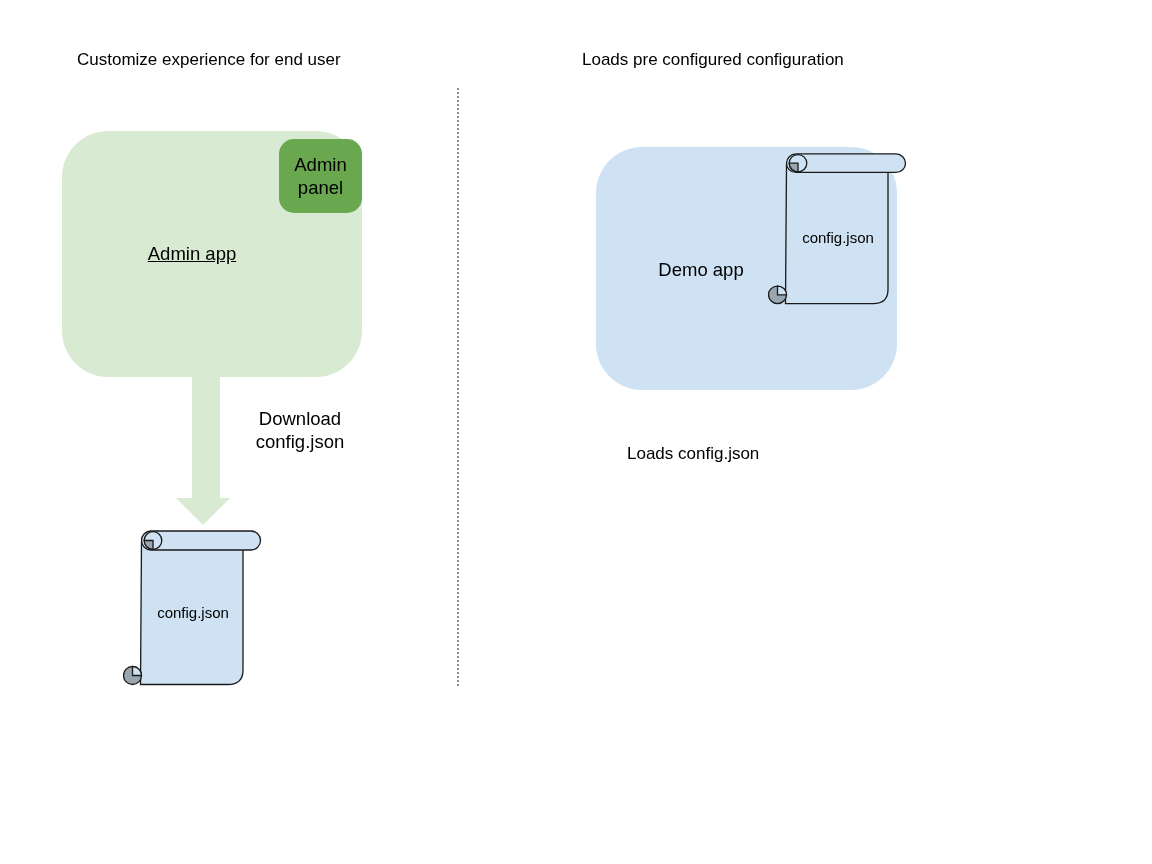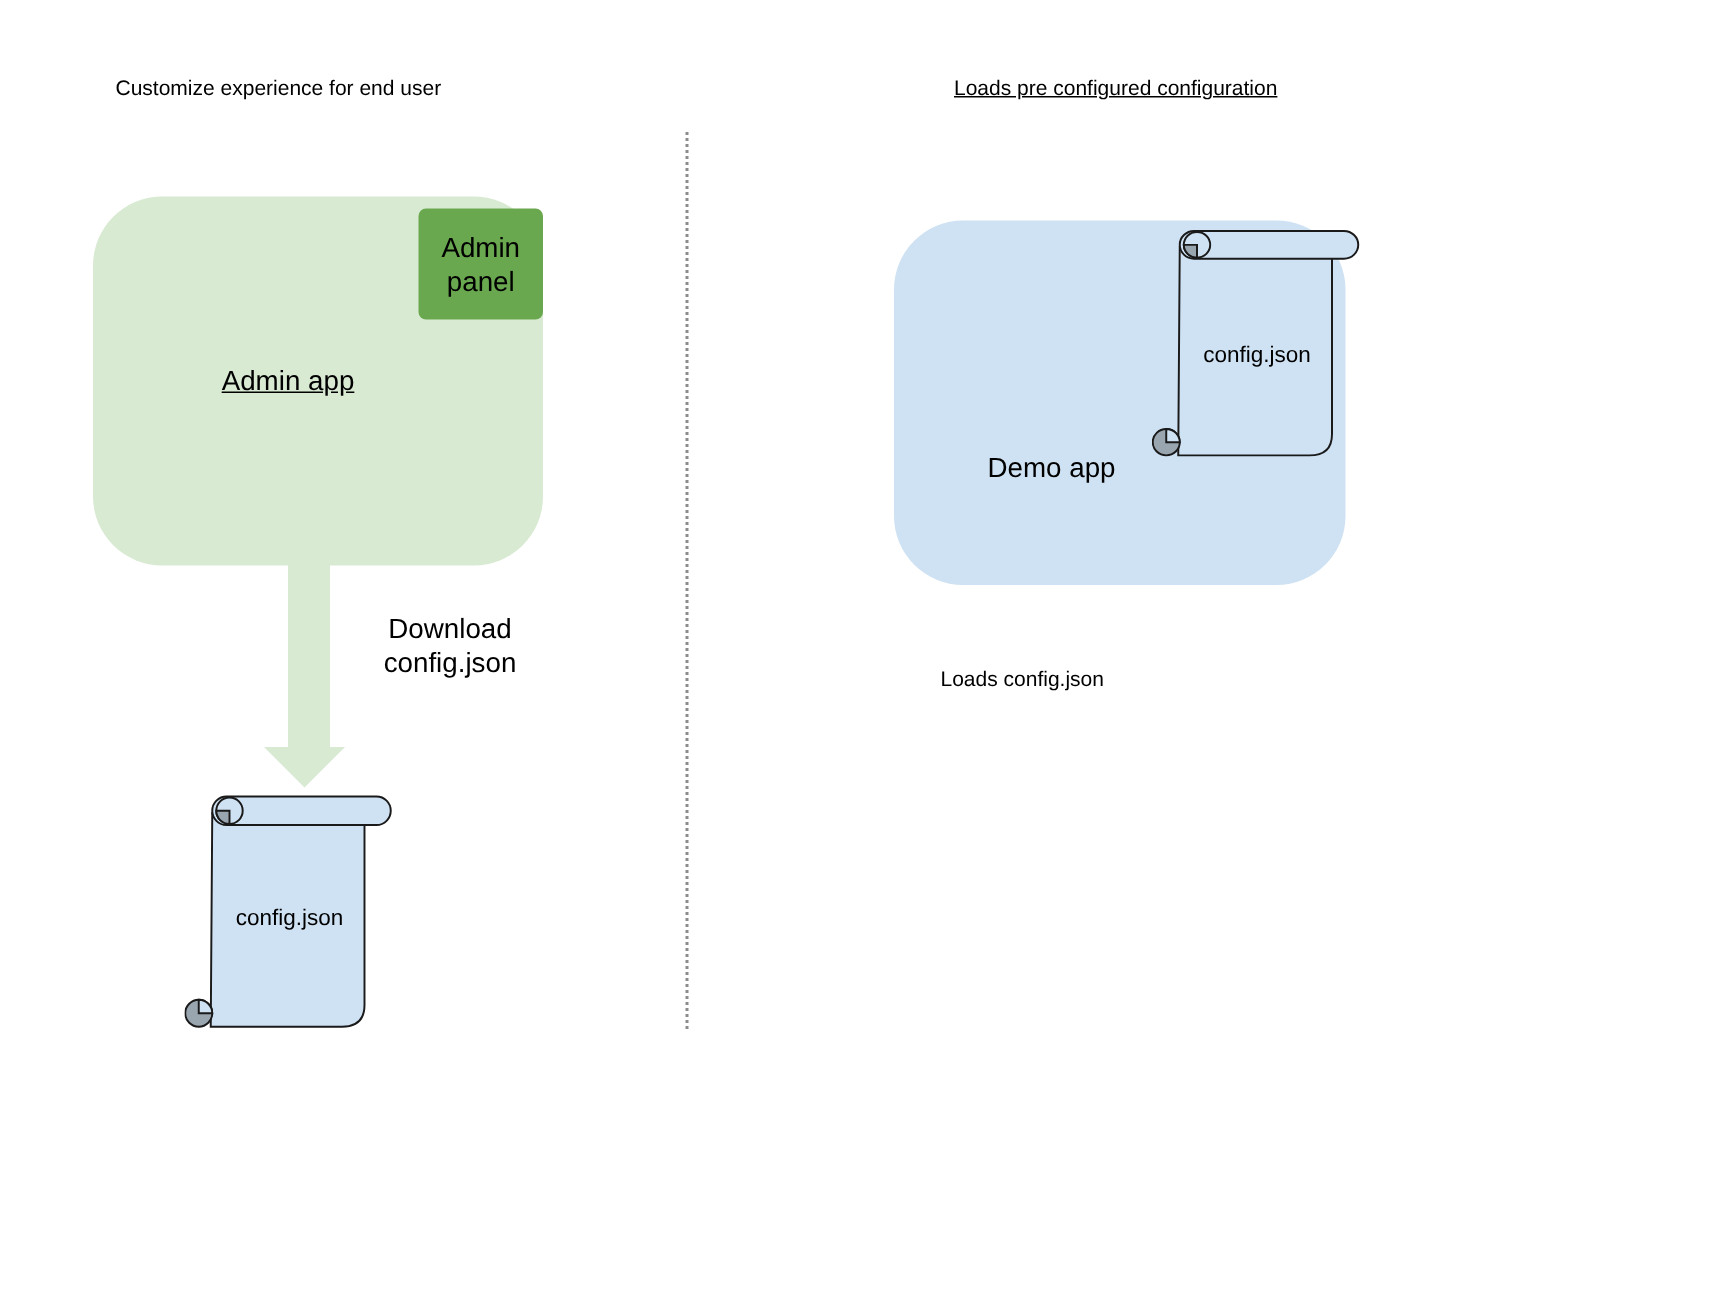--- a/index.html
+++ b/index.html
@@ -5,51 +5,51 @@
   * { margin:0; padding:0; box-sizing:border-box; }
   html,body { width:1152px; height:864px; }
   body {
     position:relative;
     background:#ffffff;
     font-family:"Liberation Sans", sans-serif;
     color:#000000;
     overflow:hidden;
   }
   .abs { position:absolute; }
-  .title { font-size:14px; white-space:nowrap; }
+  .title { font-size:17px; white-space:nowrap; }
   .center-label {
     position:absolute;
     transform:translate(-50%,-50%);
     text-align:center;
     white-space:nowrap;
     font-size:18.5px;
   }
   .scroll-label { font-size:15px;text-align:center; }
   .divider {
     width:2px;
     background:repeating-linear-gradient(to bottom, #8c8c8c 0 2px, transparent 2px 4px);
   }
   .app-box { border-radius:46px; }
   .panel-box {
-    border-radius:5px;
+    border-radius:15px;
     display:flex;
     align-items:center;
     justify-content:center;
     text-align:center;
     font-size:18.5px;
     line-height:23px;
   }
   .multiline { font-size:18.5px; line-height:22.5px;text-align:center; }
   svg .outlined { stroke:#1a1a1a; stroke-width:1.3; }
 </style>
 </head>
 <body>
 
 <div class="abs title" style="left:77px; top:50px;">Customize experience for end user</div>
-<div class="abs title" style="left:636px; top:50px;text-decoration:underline;">Loads pre configured configuration</div>
+<div class="abs title" style="left:582px; top:50px;">Loads pre configured configuration</div>
 
 <div class="abs divider" style="left:457px; top:88px; height:600px;"></div>
 
 <div class="abs app-box" style="left: 62px; top: 131px; width: 300px; height: 246px; background-color: rgb(217, 234, 211);"></div>
 <div class="center-label" style="left:192px; top:254px;text-decoration:underline;">Admin app</div>
 
 <div class="abs panel-box" style="left: 279px; top: 139px; width: 83px; height: 74px; padding: 0px 8px; background-color: rgb(106, 168, 79);">
   <div>Admin panel</div>
 </div>
 
@@ -62,21 +62,21 @@
   <path class="outlined" d="M18.5,12 L120,12 L120,140 Q120,154.5 105,154.5 L17.5,154.5 Z" fill="#cfe2f3"></path>
   <circle class="outlined" cx="9.5" cy="145.5" r="9" fill="#9aa6af"></circle>
   <path class="outlined" d="M9.5,145.5 L9.5,136.5 A9,9 0 0 1 18.5,145.5 Z" fill="#cfe2f3"></path>
   <rect class="outlined" x="18.5" y="1" width="119" height="19" rx="9.5" fill="#cfe2f3"></rect>
   <circle class="outlined" cx="30" cy="10.5" r="8.8" fill="#cfe2f3"></circle>
   <path class="outlined" d="M30,10.5 L21.2,10.5 A8.8,8.8 0 0 0 30,19.3 Z" fill="#9aa6af"></path>
 </svg>
 <div class="center-label scroll-label" style="left:193px; top:612px;">config.json</div>
 
 <div class="abs app-box" style="left: 596px; top: 147px; width: 301px; height: 243px; background-color: rgb(207, 226, 243);"></div>
-<div class="center-label" style="left:701px; top:270px;margin-top:42px;">Demo app</div>
+<div class="center-label" style="left:701px; top:270px;">Demo app</div>
 
 <svg class="abs" style="left:768px; top:153px;" width="139" height="153" viewBox="0 0 139 157" preserveAspectRatio="none">
   <path class="outlined" d="M18.5,12 L120,12 L120,140 Q120,154.5 105,154.5 L17.5,154.5 Z" fill="#cfe2f3"></path>
   <circle class="outlined" cx="9.5" cy="145.5" r="9" fill="#9aa6af"></circle>
   <path class="outlined" d="M9.5,145.5 L9.5,136.5 A9,9 0 0 1 18.5,145.5 Z" fill="#cfe2f3"></path>
   <rect class="outlined" x="18.5" y="1" width="119" height="19" rx="9.5" fill="#cfe2f3"></rect>
   <circle class="outlined" cx="30" cy="10.5" r="8.8" fill="#cfe2f3"></circle>
   <path class="outlined" d="M30,10.5 L21.2,10.5 A8.8,8.8 0 0 0 30,19.3 Z" fill="#9aa6af"></path>
 </svg>
 <div class="center-label scroll-label" style="left:838px; top:237px;">config.json</div>

